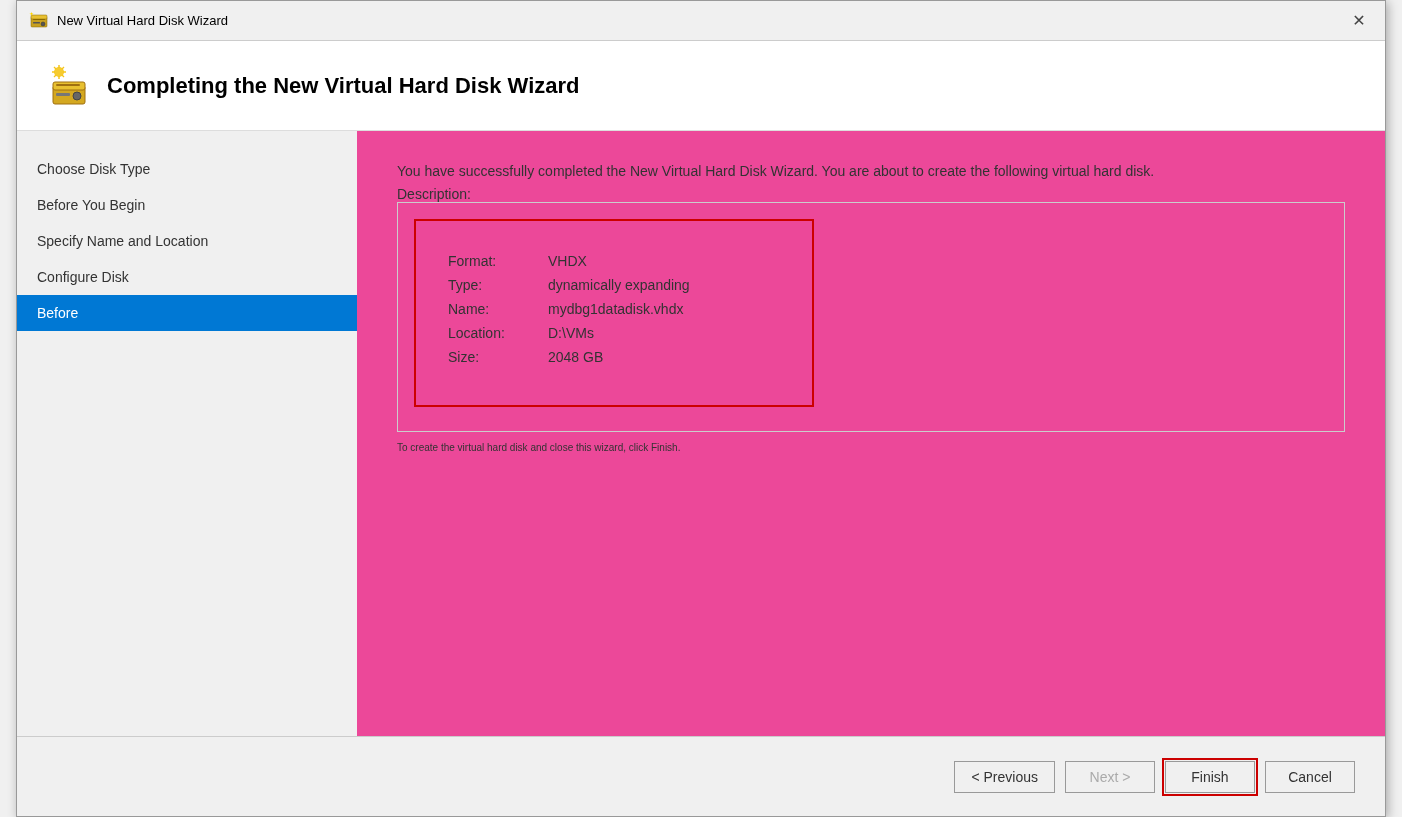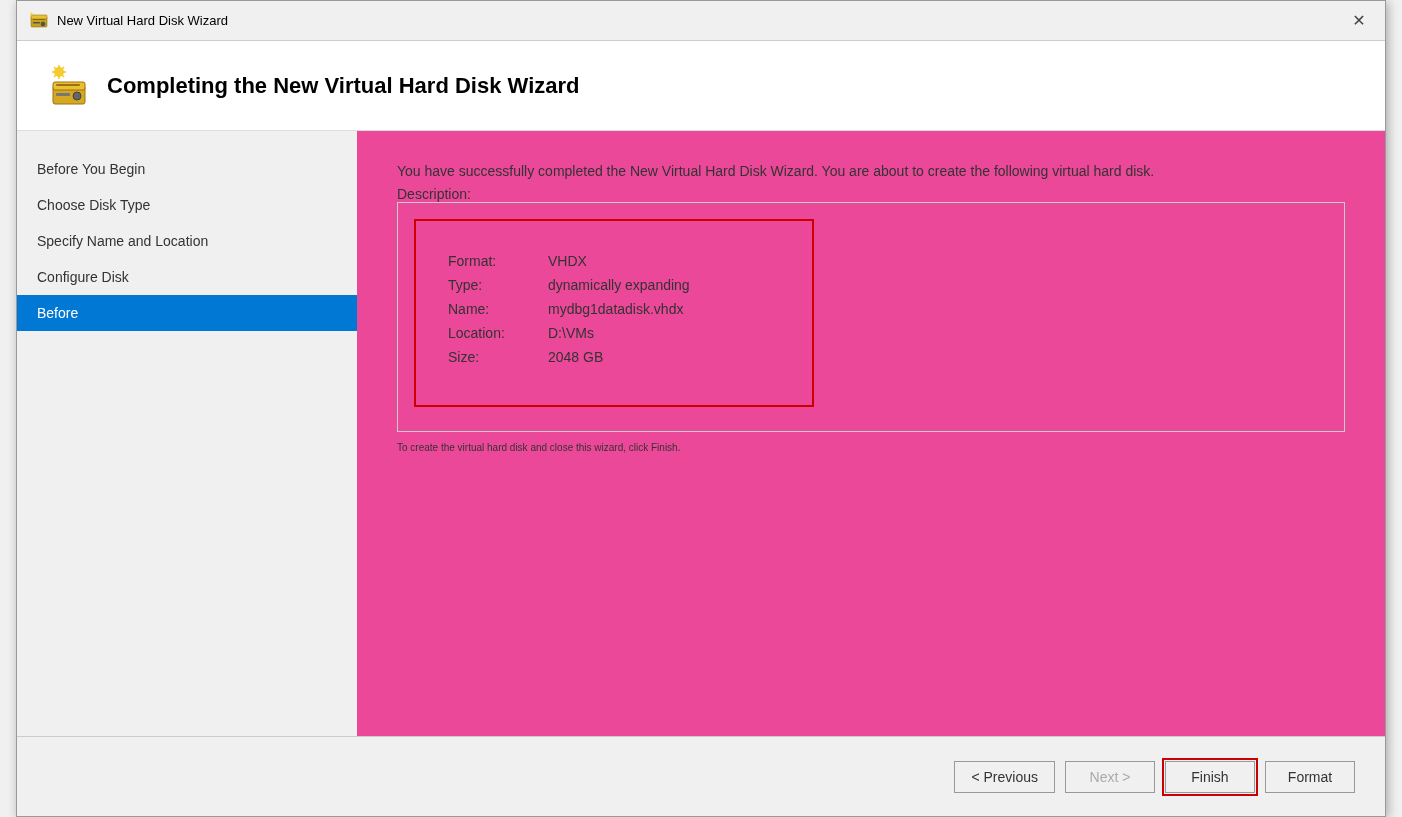--- a/index.html
+++ b/index.html
@@ -214,22 +214,22 @@
       <circle cx="30" cy="32" r="4" fill="#666" stroke="#444" stroke-width="1"></circle>
       <rect x="9" y="29" width="14" height="3" rx="1" fill="#777"></rect>
       <rect x="9" y="20" width="24" height="2" rx="1" fill="#a07010"></rect>
     </svg>
     <h1 class="header-title">Completing the New Virtual Hard Disk Wizard</h1>
   </div>
 
   <div class="main-content">
 
     <div class="sidebar">
+      <div class="sidebar-item">Choose Disk Type</div>
       <div class="sidebar-item">Before You Begin</div>
-      <div class="sidebar-item">Choose Disk Type</div>
       <div class="sidebar-item">Specify Name and Location</div>
       <div class="sidebar-item">Configure Disk</div>
       <div class="sidebar-item active">Before</div>
     </div>
 
     <div class="content-area">
       <p class="intro-text">You have successfully completed the New Virtual Hard Disk Wizard. You are about to create the following virtual hard disk.</p>
 
       <p class="description-label">Description:</p>
 
@@ -259,15 +259,15 @@
       </div>
 
       <p class="footer-hint">To create the virtual hard disk and close this wizard, click Finish.</p>
     </div>
   </div>
 
   <div class="bottom-bar">
     <button class="btn">&lt; Previous</button>
     <button class="btn" disabled="">Next &gt;</button>
     <button class="btn btn-finish">Finish</button>
-    <button class="btn">Format</button>
+    <button class="btn">Cancel</button>
   </div>
 </div>
 
 </body></html>

